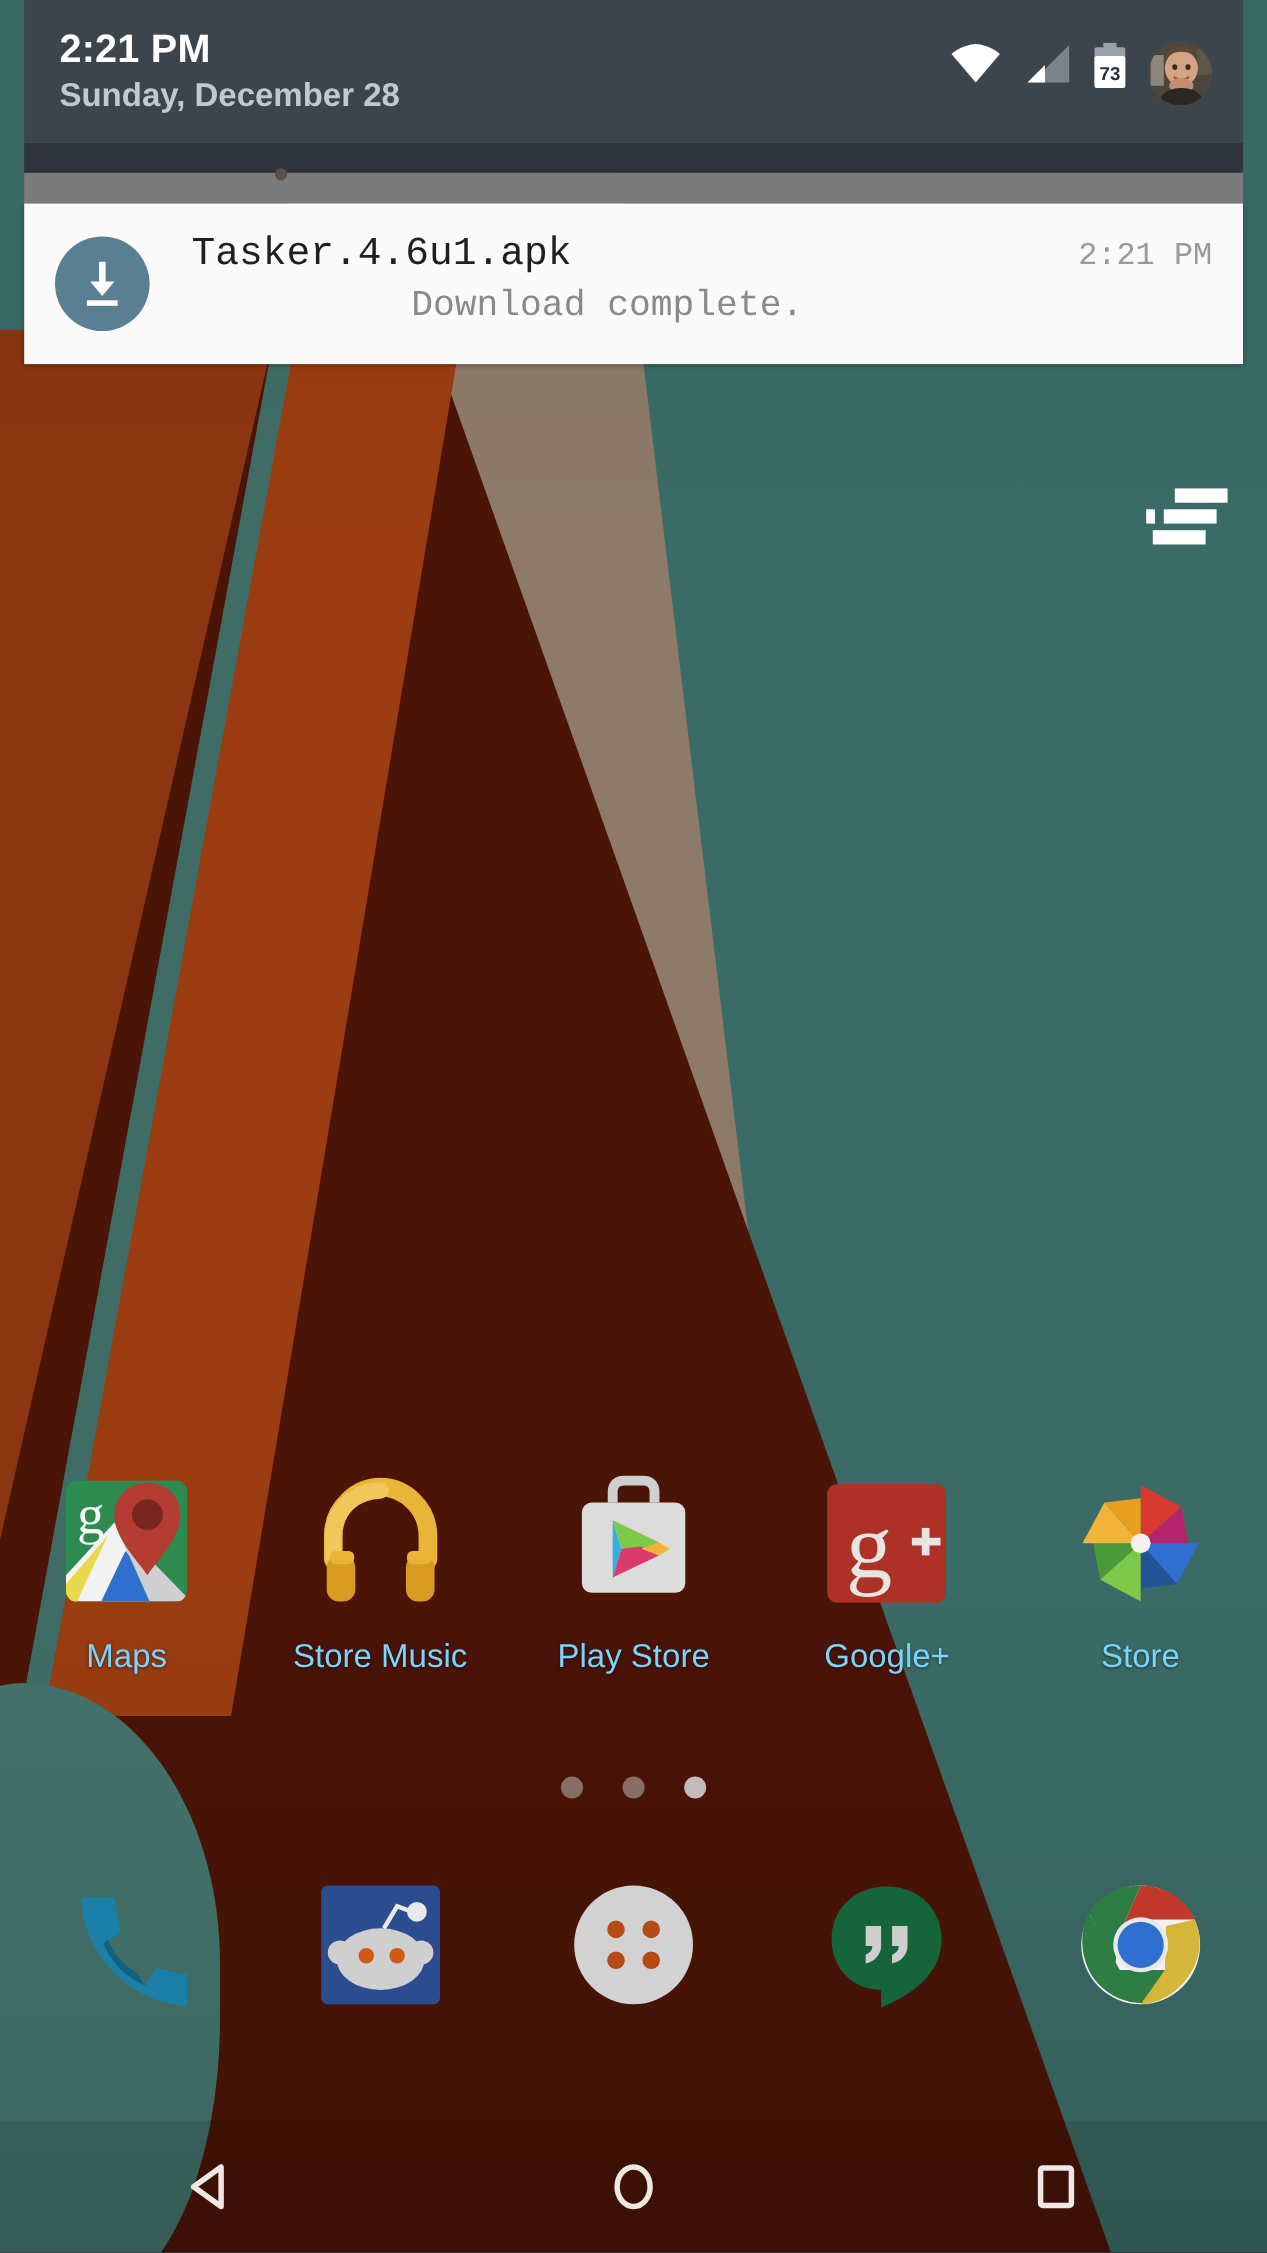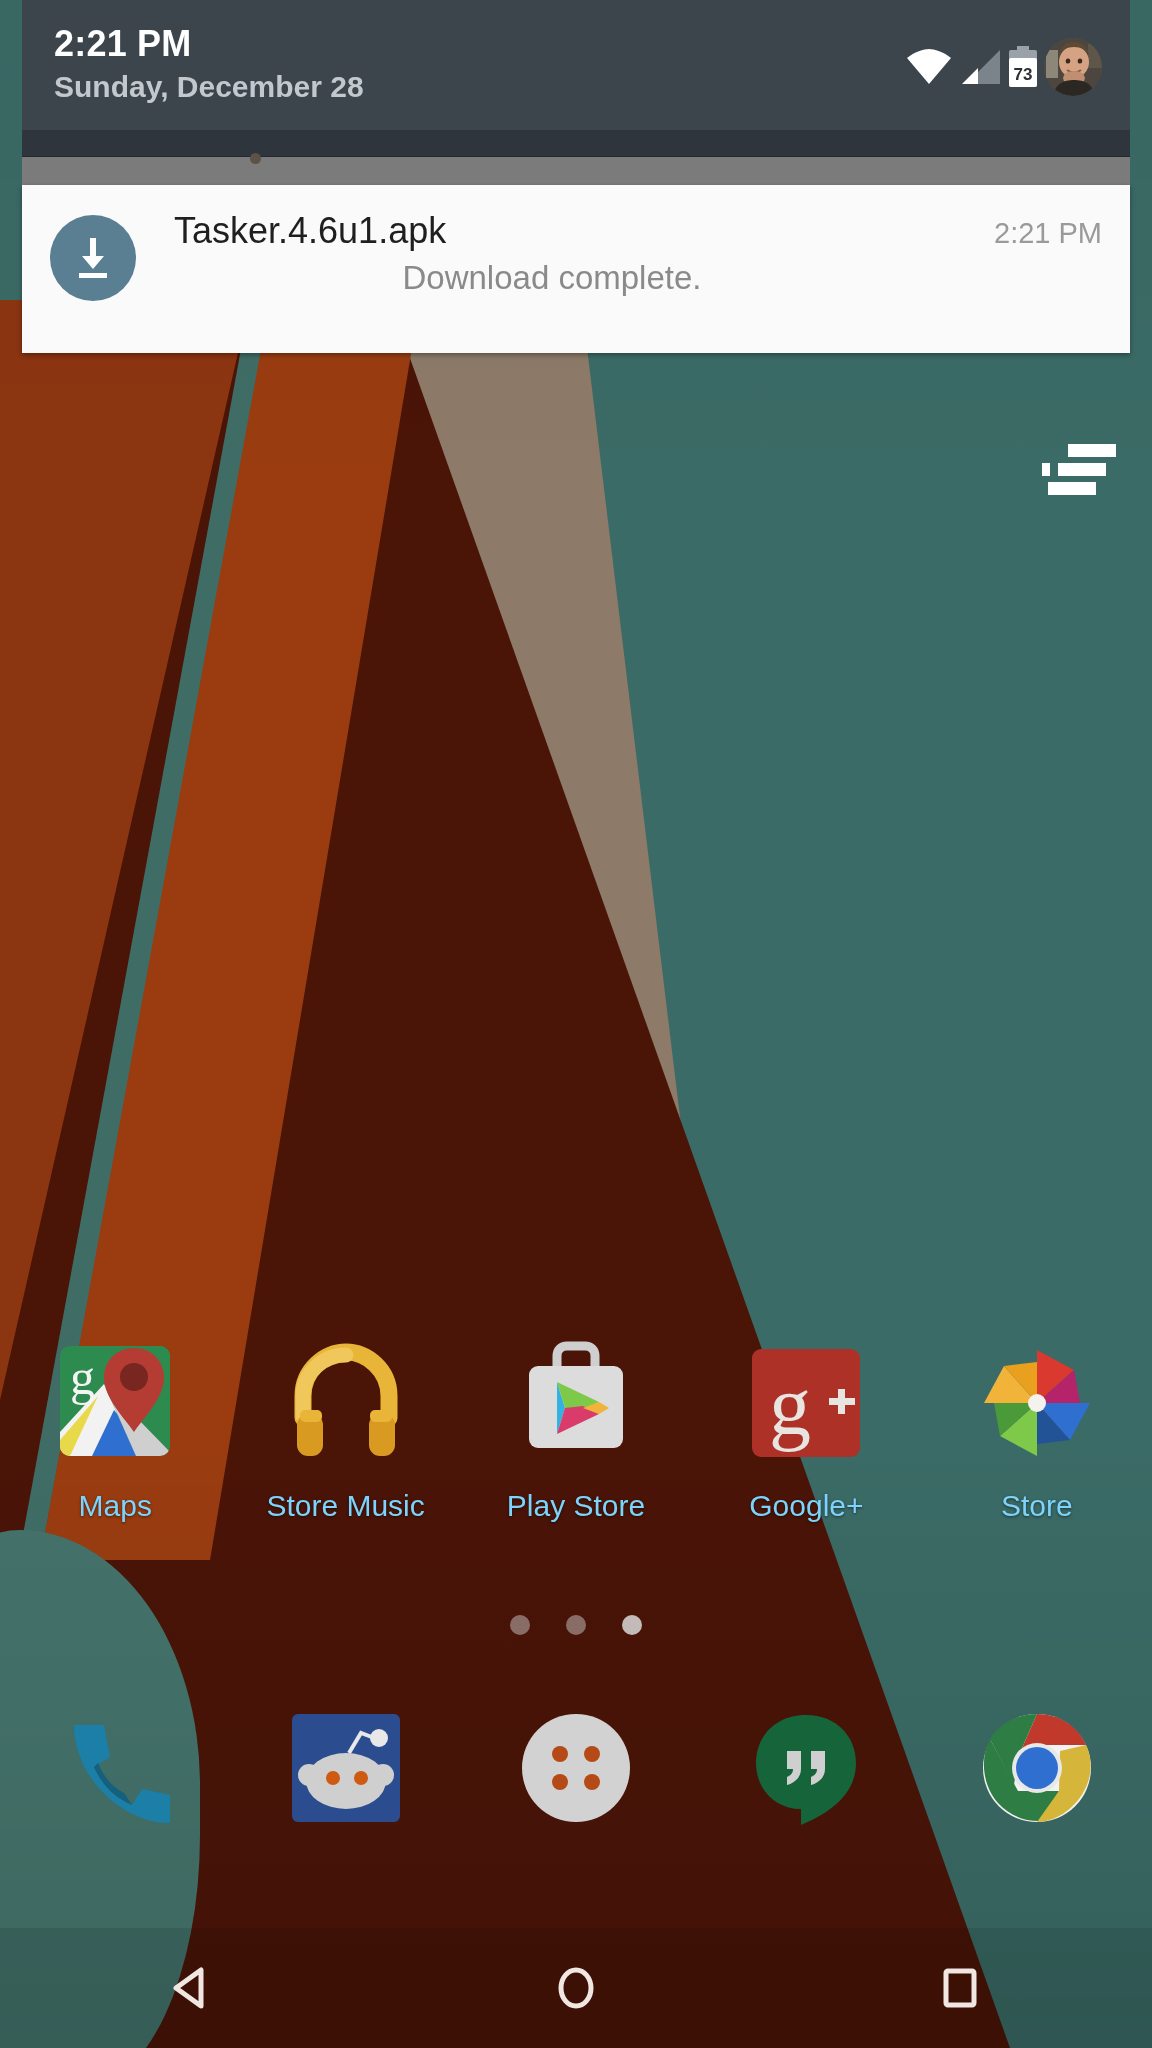--- a/index.html
+++ b/index.html
@@ -107,22 +107,22 @@
     color: #c3c8cc;
     font-size: 30px;
     line-height: 42px;
     font-weight: bold;
   }
   .shade-status {
     position: absolute;
     right: 28px;
     top: 38px;
     display: flex;
-    align-items: center;
-    gap: 4px;
+    align-items: flex-start;
+    gap: 18px;
   }
   .status-icon { display: block; }
   .avatar {
     width: 58px;
     height: 58px;
     border-radius: 50%;
     overflow: hidden;
     background: #5a5248;
     position: relative;
     flex: 0 0 auto;
@@ -147,23 +147,24 @@
     top: -4px;
     width: 11px;
     height: 11px;
     border-radius: 50%;
     background: #5c5248;
   }
 
   
   #notif-card {
     background: #fafafa;
-    height: 168px;
+    height: 146px;
     position: relative;
     box-shadow: 0 2px 5px rgba(0,0,0,0.35);
+    font-family: Liberation Mono, monospace;
   }
   #notif-icon {
     position: absolute;
     left: 28px;
     top: 30px;
     width: 86px;
     height: 86px;
     border-radius: 50%;
     background: #5a7f93;
     display: flex;

